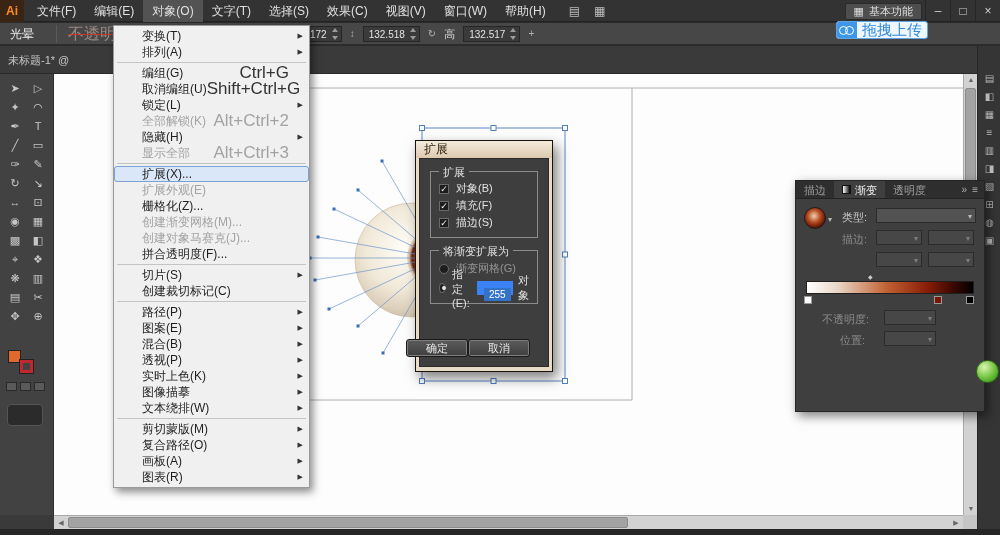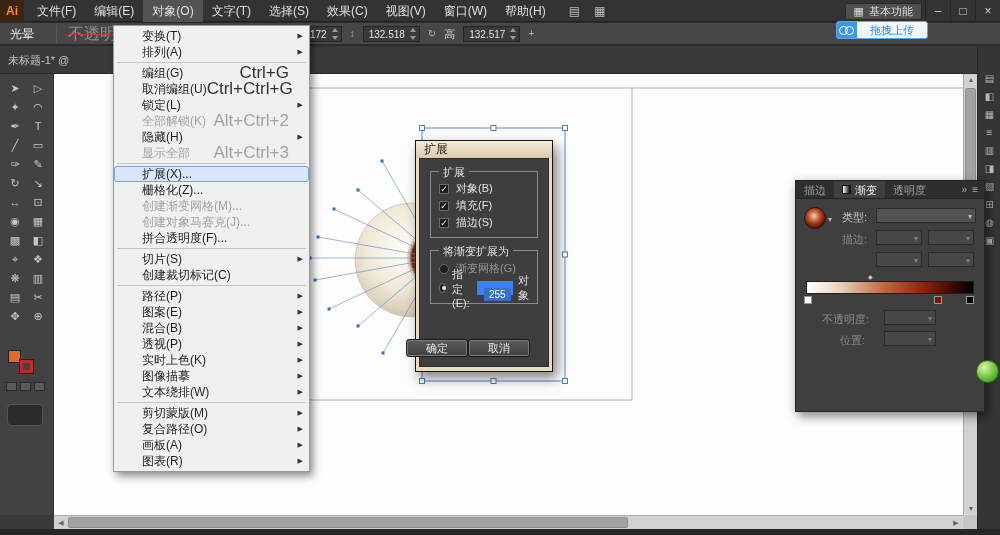--- a/index.html
+++ b/index.html
@@ -33,21 +33,21 @@
   .cfield { height:16px; background:#3a3a3a; border:1px solid #262626; color:#e3e3e3; font-size:10px; display:flex; align-items:center; padding:0 1px 0 5px; }
   .cfield .spin { width:9px; height:14px; margin-left:4px; position:relative; }
   .cfield .spin::before { content:""; position:absolute; left:1px; top:1px; border-left:3px solid transparent; border-right:3px solid transparent; border-bottom:4px solid #9a9a9a; }
   .cfield .spin::after { content:""; position:absolute; left:1px; bottom:1px; border-left:3px solid transparent; border-right:3px solid transparent; border-top:4px solid #9a9a9a; }
 
   
   #upload-btn { left:836px; top:21px; width:92px; height:18px; background:#eef6ff; border:1px solid #5da4e8; border-radius:3px; display:flex; align-items:center; z-index:70; }
   #upload-icon { width:20px; height:16px; background:#3f97e8; border-radius:2px 0 0 2px; position:relative; }
   #upload-icon::before, #upload-icon::after { content:""; position:absolute; top:4px; width:7px; height:7px; border:1.5px solid #ffffff; border-radius:50%; }
   #upload-icon::before { left:2px; } #upload-icon::after { left:8px; }
-  #upload-label { flex:1; text-align:center; color:#2f8ae0; font-size:11px; }
+  #upload-label { flex:1; text-align:center; color:#2f8ae0; font-size:15px; }
 
   
   #tabstrip { left:0; top:46px; width:1000px; height:28px; background:#3a3a3a; border-bottom:1px solid #2a2a2a; z-index:5; }
   #doc-tab { position:absolute; left:8px; top:7px; font-size:11px; color:#c6c6c6; }
 
   
   #toolbar { left:0; top:74px; width:54px; height:441px; background:#424242; border-right:1px solid #2d2d2d; z-index:6; }
   #tools-grid { display:grid; grid-template-columns:23px 23px; justify-content:center; padding-top:5px; }
   .tool { width:23px; height:19px; color:#c6c6c6; font-size:11px; text-align:center; line-height:19px; }
   #swatch-fill { position:absolute; left:8px; top:276px; width:13px; height:13px; background:#e06a2b; border:1px solid #222; }
@@ -316,41 +316,44 @@
       <span>排列(A)</span>
       <span class="arr">▶</span>
     </div>
   <div class="msep"></div>
   <div class="mi">
       <span>编组(G)</span>
       <span class="sc">Ctrl+G</span>
     </div>
   <div class="mi">
       <span>取消编组(U)</span>
-      <span class="sc">Ctrl+Ctrl+G</span>
+      <span class="sc">Shift+Ctrl+G</span>
     </div>
   <div class="mi sub">
       <span>锁定(L)</span>
       <span class="arr">▶</span>
     </div>
   <div class="mi dis">
       <span>全部解锁(K)</span>
       <span class="sc">Alt+Ctrl+2</span>
     </div>
   <div class="mi sub">
       <span>隐藏(H)</span>
       <span class="arr">▶</span>
     </div>
   <div class="mi dis">
       <span>显示全部</span>
       <span class="sc">Alt+Ctrl+3</span>
     </div>
   <div class="msep"></div>
   <div class="mi hl">
       <span>扩展(X)...</span>
+    </div>
+  <div class="mi dis">
+      <span>扩展外观(E)</span>
     </div>
   <div class="mi">
       <span>栅格化(Z)...</span>
     </div>
   <div class="mi dis">
       <span>创建渐变网格(M)...</span>
     </div>
   <div class="mi dis">
       <span>创建对象马赛克(J)...</span>
     </div>

